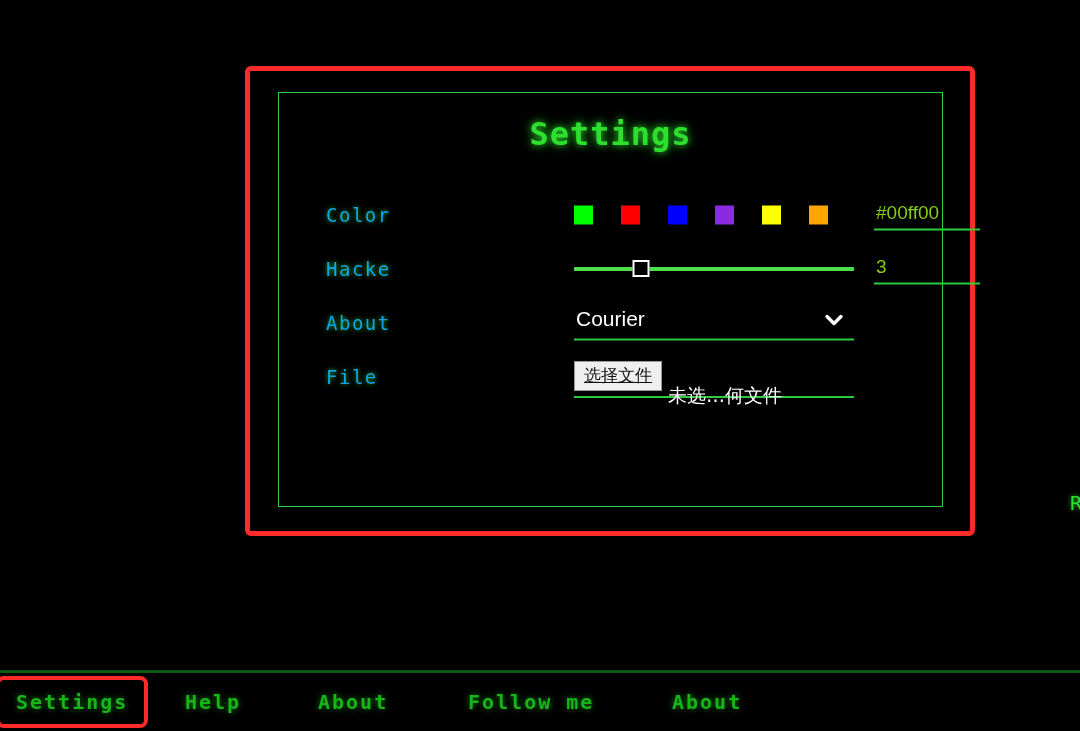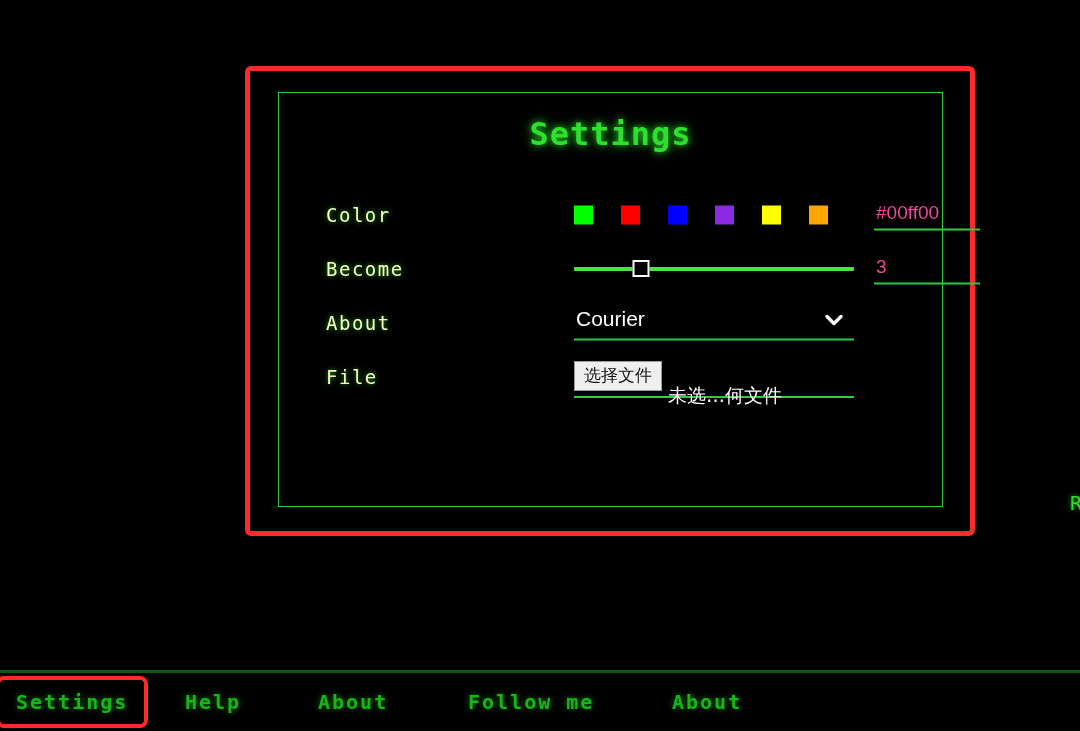--- a/index.html
+++ b/index.html
@@ -60,21 +60,21 @@
     position: relative;
     height: 54px;
   }
   .row-label {
     position: absolute;
     left: 0;
     top: 50%;
     transform: translateY(-50%);
     font-size: 19px;
     letter-spacing: 1.5px;
-    color: #fef9c3;
+    color: #0ea5e9;
     text-shadow: 0 0 5px rgba(46,224,46,0.8);
     white-space: nowrap;
     font-family: "DejaVu Sans Mono", monospace;
   }
   .row-control {
     position: absolute;
     left: 248px;
     top: 50%;
     transform: translateY(-50%);
     width: 282px;
@@ -98,21 +98,21 @@
     height: 19px;
     display: block;
     cursor: pointer;
   }
 
   
   .underline-field {
     border: none;
     border-bottom: 2px solid #2ecc40;
     background: transparent;
-    color: #ec4899;
+    color: #84cc16;
     font-size: 19px;
     font-family: "Liberation Sans", sans-serif;
     padding: 2px 2px 5px 2px;
     width: 100%;
     box-sizing: border-box;
     outline: none;
   }
 
   
   .slider {
@@ -174,20 +174,21 @@
   }
   .file-button {
     background: #efefef;
     border: 1px solid #9a9a9a;
     color: #111111;
     font-size: 17px;
     padding: 4px 9px 5px 9px;
     font-family: "DejaVu Sans", sans-serif;
     cursor: pointer;
     line-height: 1.1;
+    text-decoration: underline;
   }
   .file-name {
     color: #ffffff;
     font-size: 19px;
     font-family: "DejaVu Sans", sans-serif;
     white-space: nowrap;
     overflow: hidden;
     margin-top: 40px;
   }
 
@@ -263,21 +264,21 @@
             <span class="swatch" id="sw4" style="background: rgb(255, 255, 0);"></span>
             <span class="swatch" id="sw5" style="background: rgb(255, 165, 0);"></span>
           </div>
         </div>
         <div class="row-value">
           <input class="underline-field" type="text" value="#00ff00" style="">
         </div>
       </div>
 
       <div class="row">
-        <div class="row-label">Become</div>
+        <div class="row-label">Hacke</div>
         <div class="row-control">
           <div class="slider">
             <div class="slider-track"></div>
             <div class="slider-thumb" id="speed-thumb" style="left: 24%;"></div>
           </div>
         </div>
         <div class="row-value">
           <input class="underline-field" type="text" value="3" style="">
         </div>
       </div>

